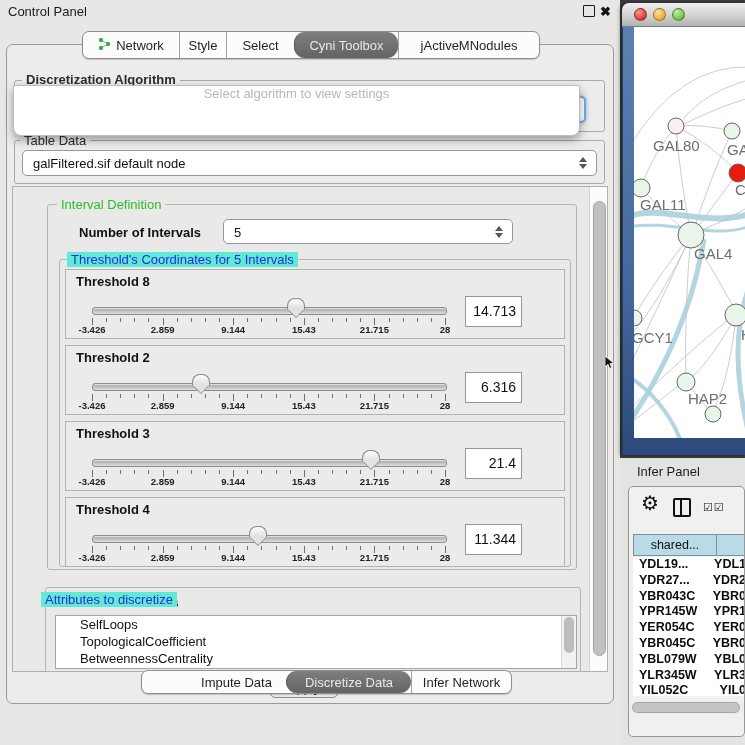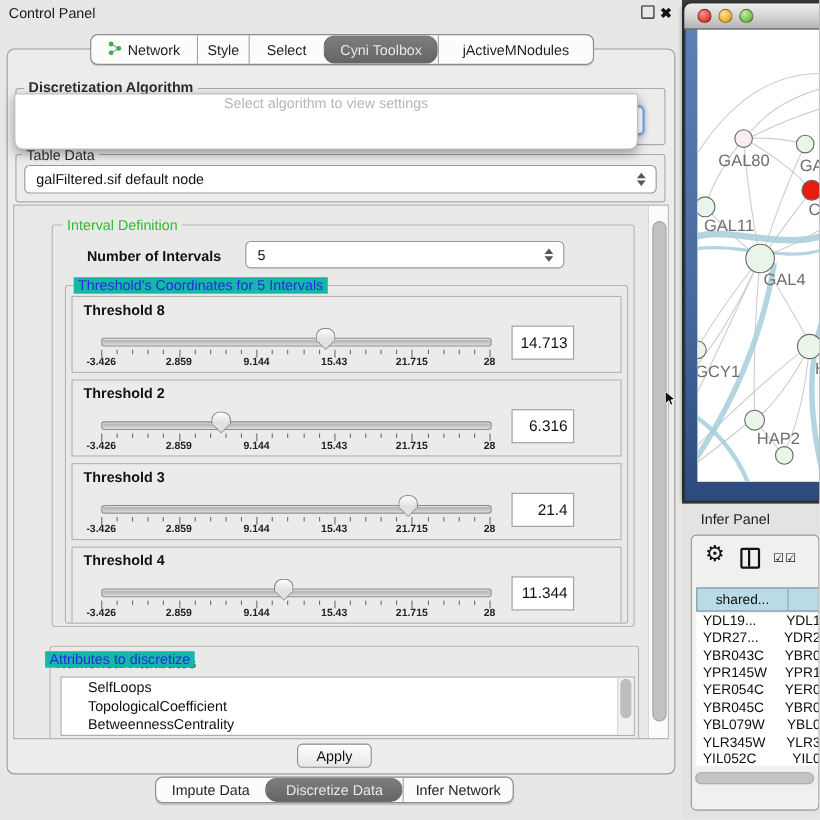--- a/index.html
+++ b/index.html
@@ -15,29 +15,29 @@
   .outer{position:absolute;left:6px;top:44px;width:606px;height:658px;background:#ececea;
          border:1.5px solid #9a9a9a;border-radius:7px;}
   
   .segc{position:absolute;display:flex;background:#fcfcfc;border:1px solid #8d8d8d;border-radius:7px;
         overflow:hidden;height:26px;box-shadow:0 1px 1px rgba(0,0,0,.18);z-index:20;}
   .seg{display:flex;align-items:center;justify-content:center;font-size:13px;color:#1f1f1f;
        border-left:1px solid #a2a2a2;height:100%;box-sizing:border-box;gap:5px;}
   .seg:first-child{border-left:none;}
   .seg.sel{background:linear-gradient(#7e7e7e,#646464);color:#e8e8e8;border-left-color:#565656;border-radius:11px;}
   .segc.top{left:82px;top:31px;}
-  .segc.bottom{left:141px;top:706px;height:22px;}
+  .segc.bottom{left:141px;top:670px;height:22px;padding-left:45px;}
   .segc.bottom .seg{font-size:13px;}
   
   .group{position:absolute;border:1px solid #a9a9a9;border-radius:3px;box-sizing:border-box;}
   .gtitle{position:absolute;font-size:13px;padding:0 4px;z-index:3;white-space:nowrap;}
   .gt-dark{color:#2d2d2d;font-weight:bold;background:#ececea;}
   .gt-plain{color:#2d2d2d;background:#ececea;}
   .gt-green{color:#2fba2f;background:#e9e9e7;}
-  .gt-blue{color:#2a2ae0;background:#14b8a6;}
+  .gt-blue{color:#2a2ae0;background:#5eead4;}
   
   .combo{position:absolute;background:#fff;border:1px solid #979797;border-radius:5px;
          font-size:13px;color:#111;box-sizing:border-box;}
   .combo .ctext{position:absolute;left:10px;top:50%;transform:translateY(-50%);}
   .spin{position:absolute;right:8px;top:50%;margin-top:-7px;width:10px;height:14px;}
   .spin .up{position:absolute;left:1px;top:1px;border-left:4px solid transparent;border-right:4px solid transparent;border-bottom:5px solid #555;}
   .spin .dn{position:absolute;left:1px;bottom:1px;border-left:4px solid transparent;border-right:4px solid transparent;border-top:5px solid #555;}
   .alg-combo{left:20px;top:96px;width:566px;height:27px;border:2px solid #74a9e4;box-shadow:0 0 4px #8ab8ea;z-index:5;}
   .td-combo{left:22px;top:150px;width:575px;height:26px;}
   
@@ -107,21 +107,21 @@
              border:1px solid #989898;border-radius:5px;overflow:hidden;box-sizing:border-box;}
   .icon-gear{position:absolute;left:12px;top:4px;font-size:20px;color:#101010;}
   .icon-cols{position:absolute;left:44px;top:11px;width:14px;height:15px;border:2px solid #101010;border-radius:2px;}
   .icon-cols::after{content:"";position:absolute;left:5px;top:0;width:2px;height:15px;background:#101010;}
   .icon-checks{position:absolute;left:74px;top:14px;font-size:11px;color:#101010;letter-spacing:1px;}
   .tp-head{position:absolute;left:4px;top:47px;height:22px;display:flex;}
   .th{background:#b9dbe8;border:1px solid #7d8f99;font-size:12.5px;color:#111;
       text-align:center;line-height:20px;box-sizing:border-box;white-space:nowrap;overflow:hidden;}
   .th.c1{width:84px;}
   .th.c2{width:40px;border-left:none;text-align:right;padding-right:2px;}
-  .tp-rowsbox{position:absolute;left:4px;top:70px;width:113px;height:139px;background:#fff;overflow:hidden;}
+  .tp-rowsbox{position:absolute;left:4px;top:70px;width:113px;height:139px;background:#fff;overflow:hidden;font-weight:bold;}
   .tp-row{display:flex;height:15.8px;line-height:15.8px;font-size:12.5px;color:#0d0d0d;white-space:nowrap;}
   .tp-c1{width:84px;padding-left:6px;box-sizing:border-box;overflow:hidden;}
   .tp-c2{padding-left:5px;}
   .hscroll{position:absolute;left:2px;top:214px;width:113px;height:13px;background:#ececec;border-radius:6px;}
   .hthumb{position:absolute;left:1px;top:1px;width:108px;height:11px;background:#c4c4c4;
           border:1px solid #a6a6a6;border-radius:6px;box-sizing:border-box;}
   .cursor{position:absolute;left:605px;top:356px;z-index:90;}
 </style>
 </head>
 <body>

